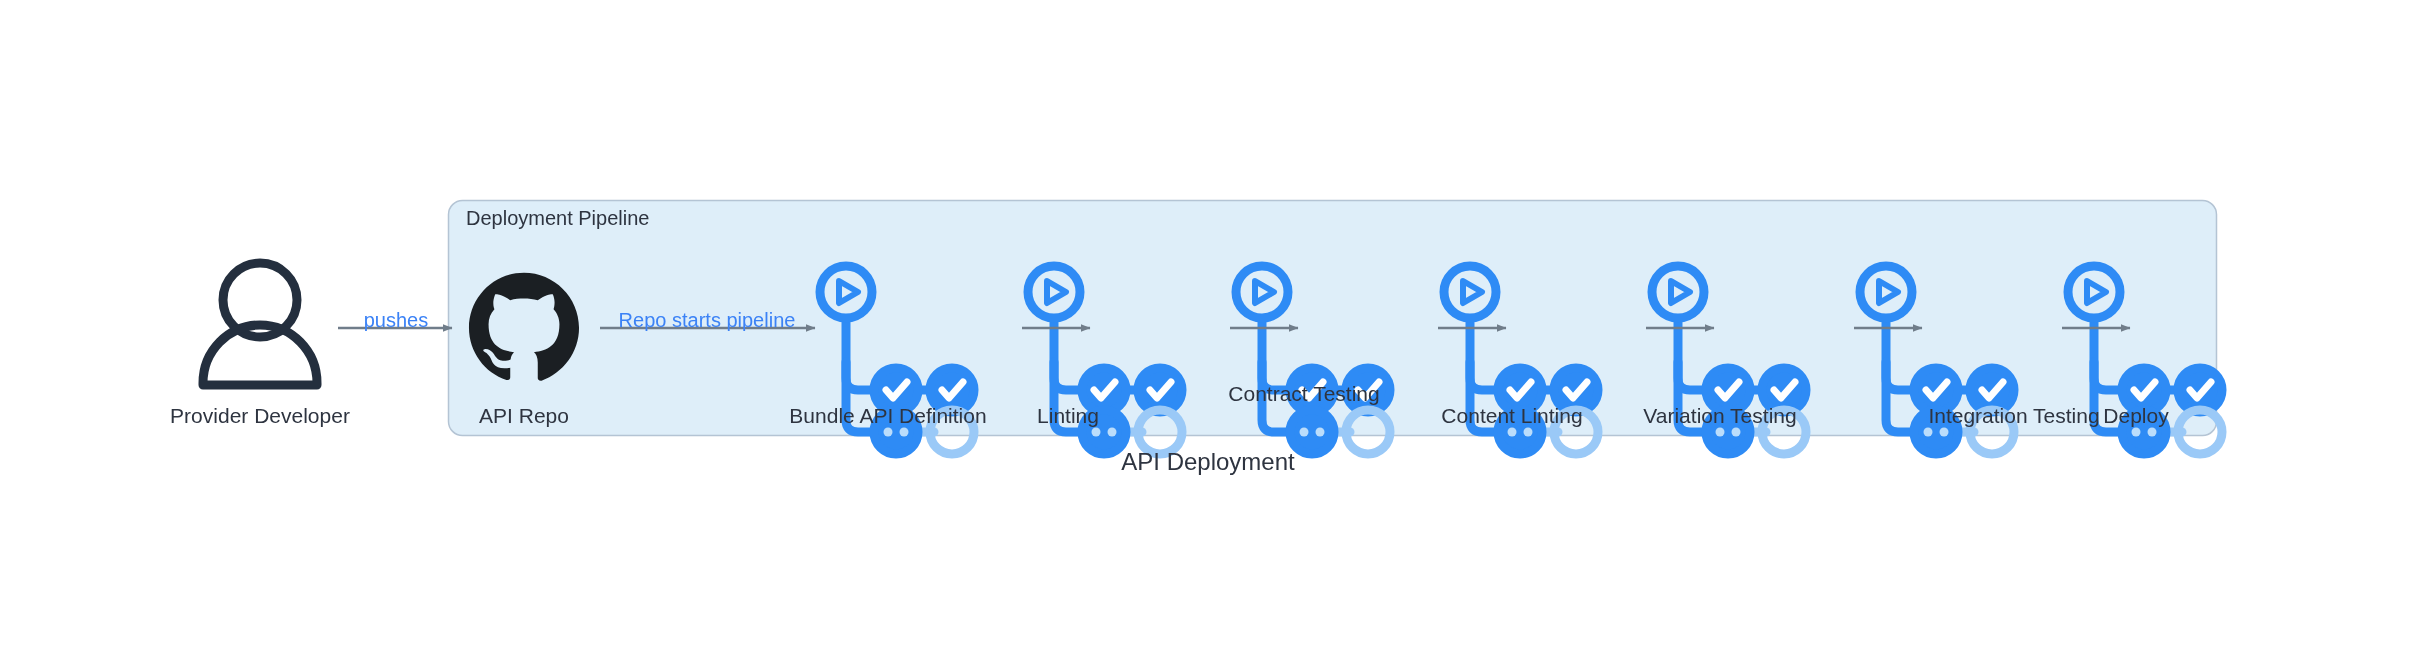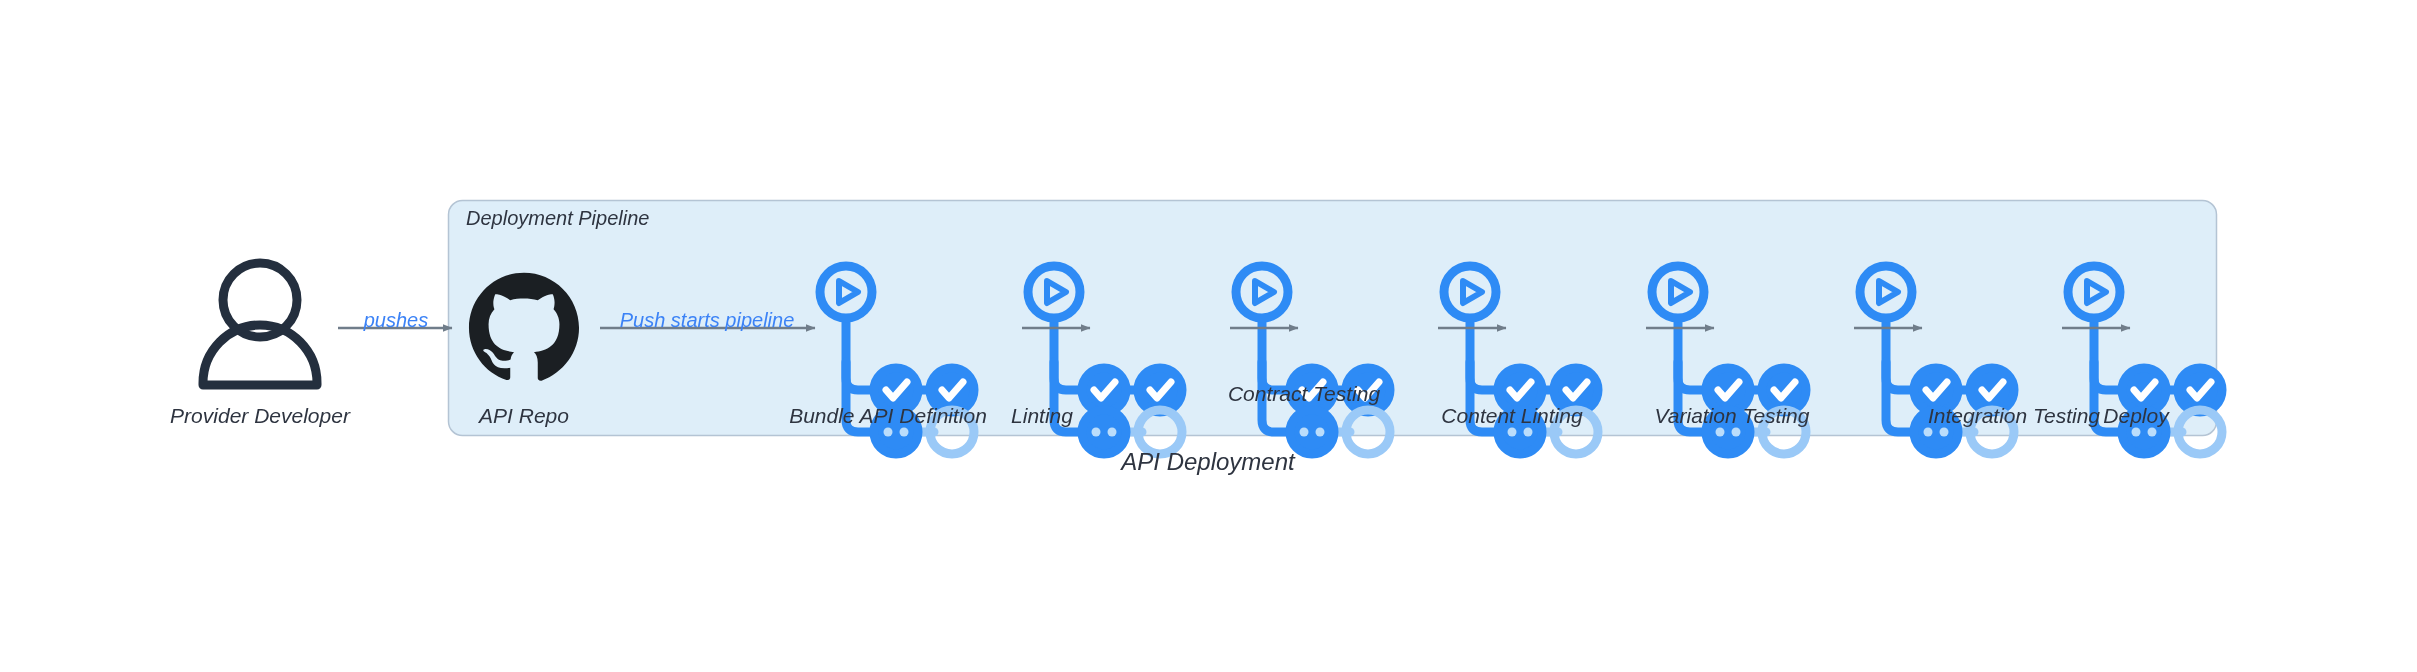--- a/index.html
+++ b/index.html
@@ -14,21 +14,20 @@
     overflow: hidden;
     font-family: "Liberation Sans", sans-serif;
   }
 
   #diagram-root {
     position: absolute;
     left: 0;
     top: 0;
     width: 2417px;
     height: 672px;
-    font-style: italic;
   }
 
   .svg-canvas {
     position: absolute;
     left: 0;
     top: 0;
     width: 2417px;
     height: 672px;
   }
 
@@ -139,25 +138,25 @@
   </svg>
 
   <div class="label group-label" style="left:466px; top:208px;">Deployment Pipeline</div>
 
   <div class="label node-label" style="left:260px; top:405px;">Provider Developer</div>
 
   <div class="label edge-label" style="left:396px; top:310px;">pushes</div>
 
   <div class="label node-label" style="left:524px; top:405px;">API Repo</div>
 
-  <div class="label edge-label" style="left:707px; top:310px;">Push starts pipeline</div>
+  <div class="label edge-label" style="left:707px; top:310px;">Repo starts pipeline</div>
 
   <div class="label node-label" style="left:888px; top:405px;">Bundle API Definition</div>
-  <div class="label node-label" style="left:1042px; top:405px;">Linting</div>
+  <div class="label node-label" style="left:1068px; top:405px;">Linting</div>
   <div class="label node-label" style="left:1304px; top:383px;">Contract Testing</div>
   <div class="label node-label" style="left:1512px; top:405px;">Content Linting</div>
-  <div class="label node-label" style="left:1720px; top:405px;margin-left:12px;">Variation Testing</div>
+  <div class="label node-label" style="left:1720px; top:405px;">Variation Testing</div>
   <div class="label node-label" style="left:2000px; top:405px;margin-left:14px;">Integration Testing</div>
   <div class="label node-label" style="left:2136px; top:405px;">Deploy</div>
 
   <div class="label caption-label" style="left:1208px; top:450px;">API Deployment</div>
 
 </div>
 
 </body></html>

